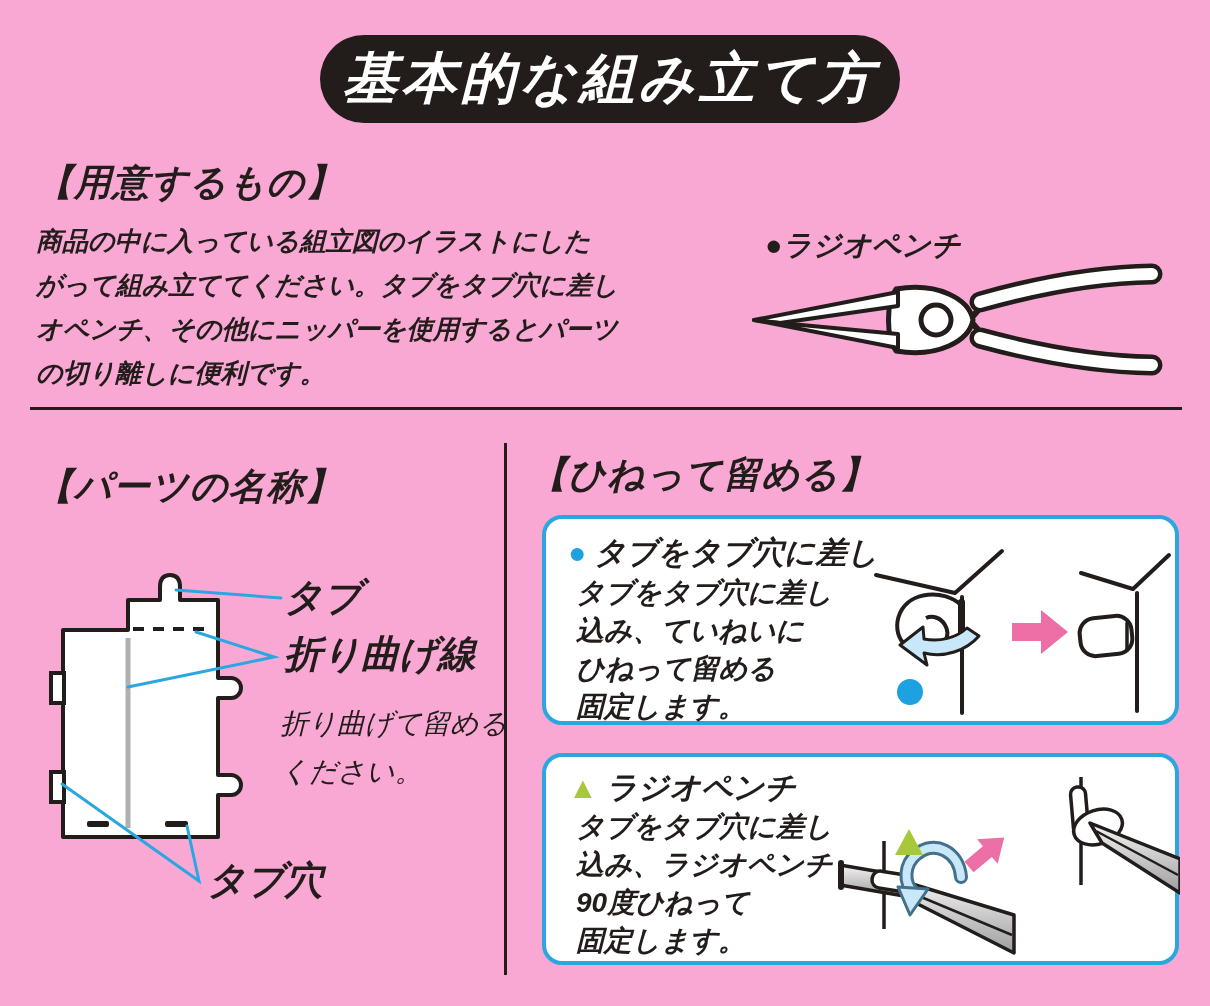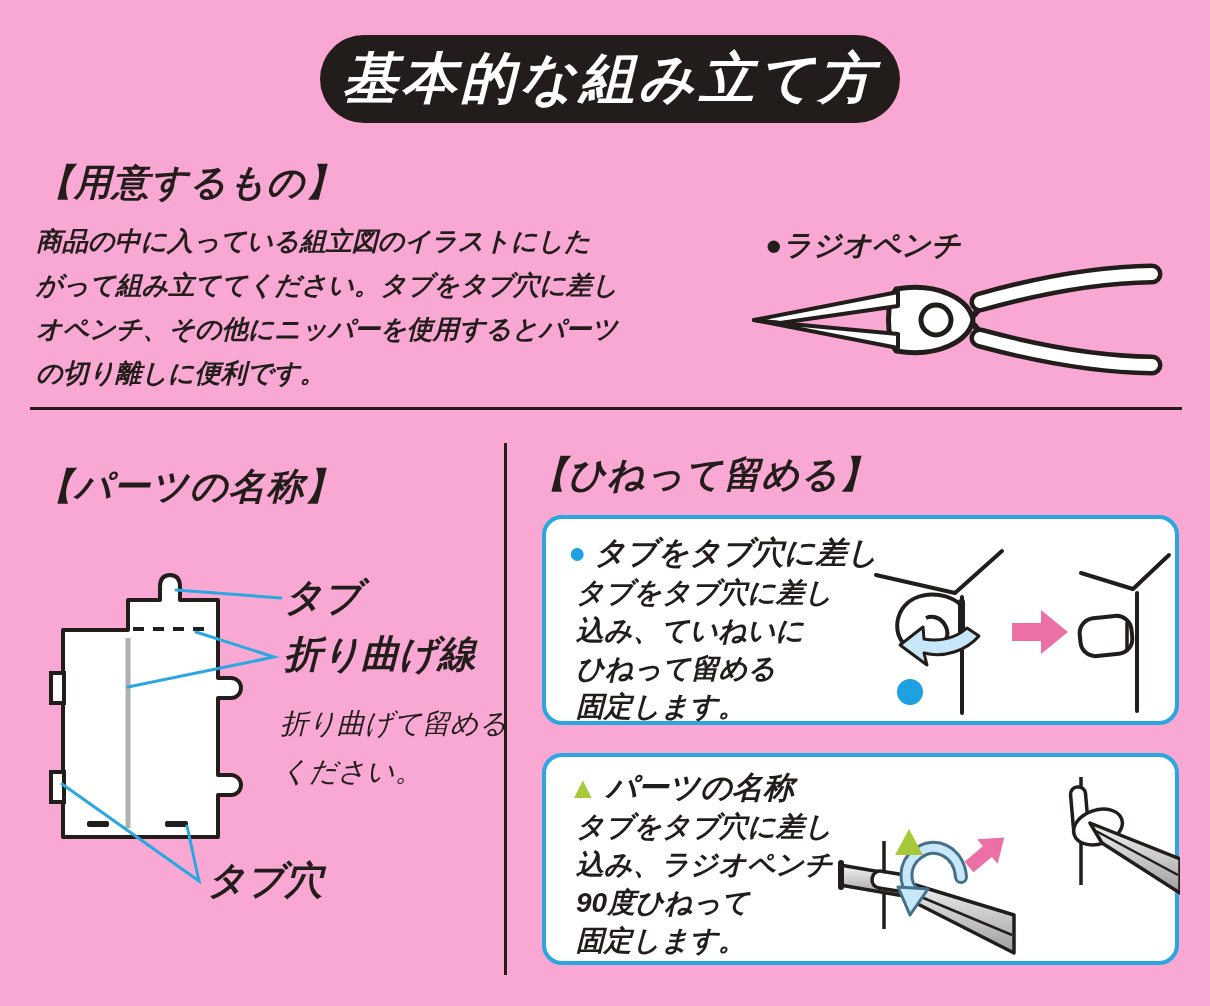--- a/index.html
+++ b/index.html
@@ -144,21 +144,21 @@
       <g transform="rotate(-6 244 95)">
         <rect x="218" y="76" width="52" height="38" rx="15" fill="#ffffff" stroke="#221d1b" stroke-width="4"></rect>
       </g>
       <path d="M265,82 V109" stroke="#221d1b" stroke-width="3.5" stroke-linecap="round" fill="none"></path>
     </svg>
   </div>
 
   <div class="abs card card2">
     <div class="card-head">
       <span class="marker marker-green">▲</span>
-      <span class="card-title">パーツの名称</span>
+      <span class="card-title">ラジオペンチ</span>
     </div>
     <div class="card-body">
       <div>タブをタブ穴に差し</div>
       <div>込み、ラジオペンチ</div>
       <div>90度ひねって</div>
       <div>固定します。</div>
     </div>
     <svg class="ill2" width="342" height="198" viewBox="0 0 342 198">
       <defs>
         <linearGradient id="gmetal" x1="0" y1="0" x2="0" y2="1">

